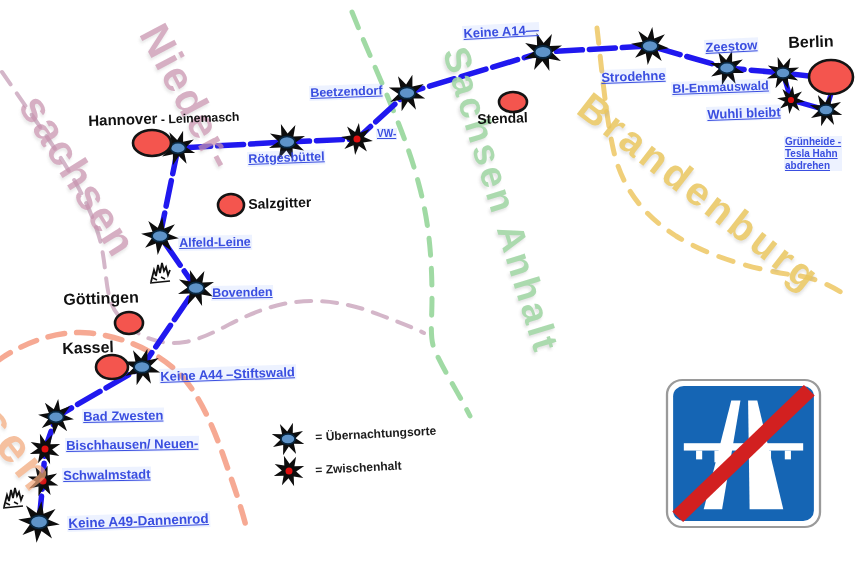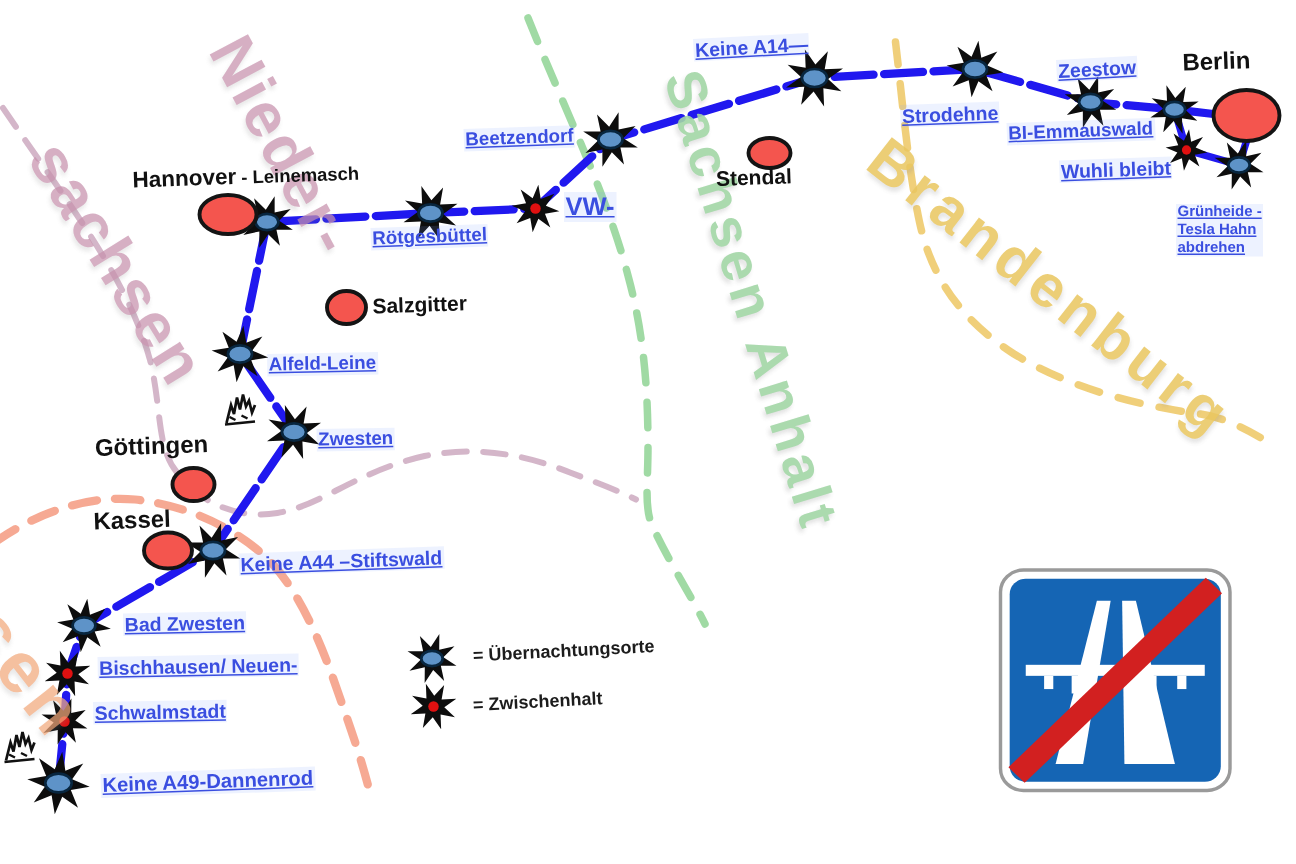--- a/index.html
+++ b/index.html
@@ -147,23 +147,23 @@
       <div class="link" style="left: 462px; top: 26px; transform: rotate(-3deg); font-size: 13px;">Keine A14—</div>
       <div class="link" style="left: 600px; top: 70px; transform: rotate(-2deg); font-size: 13px;">Strodehne</div>
       <div class="link" style="left: 704px; top: 40px; transform: rotate(-3deg); font-size: 13px;">Zeestow</div>
       <div class="link" style="left: 671px; top: 82px; transform: rotate(-2deg); font-size: 12.5px;">BI-Emmauswald</div>
       <div class="link" style="left: 706px; top: 107px; transform: rotate(-2deg); font-size: 13px;">Wuhli bleibt</div>
       <div class="link" style="left: 784px; top: 136px; font-size: 10px;">Grünheide -
 Tesla Hahn
 abdrehen</div>
       <div class="link" style="left: 309px; top: 86px; transform: rotate(-2deg); font-size: 12.5px;">Beetzendorf</div>
       <div class="link" style="left: 247px; top: 152px; transform: rotate(-2deg); font-size: 12.5px;">Rötgesbüttel</div>
-      <div class="link" style="left: 376px; top: 128px; font-size: 17px;">VW-</div>
+      <div class="link" style="left: 376px; top: 128px; font-size: 10px;">VW-</div>
       <div class="link" style="left: 178px; top: 236px; transform: rotate(-1deg); font-size: 12.5px;">Alfeld-Leine</div>
-      <div class="link" style="left: 211px; top: 286px; transform: rotate(-1deg); font-size: 12.5px;">Zwesten</div>
+      <div class="link" style="left: 211px; top: 286px; transform: rotate(-1deg); font-size: 12.5px;">Bovenden</div>
       <div class="link" style="left: 159px; top: 369px; transform: rotate(-2deg); font-size: 13px;">Keine A44 –Stiftswald</div>
       <div class="link" style="left: 82px; top: 409px; transform: rotate(-1deg); font-size: 13px;">Bad Zwesten</div>
       <div class="link" style="left: 65px; top: 438px; transform: rotate(-1deg); font-size: 13px;">Bischhausen/ Neuen-</div>
       <div class="link" style="left: 62px; top: 468px; transform: rotate(-1deg); font-size: 13px;">Schwalmstadt</div>
       <div class="link" style="left: 67px; top: 516px; transform: rotate(-2deg); font-size: 13.5px;">Keine A49-Dannenrod</div>
       <div class="legend-text" style="left: 315px; top: 430px; transform: rotate(-3deg);">= Übernachtungsorte</div>
       <div class="legend-text" style="left: 315px; top: 463px; transform: rotate(-3deg);">= Zwischenhalt</div>
     </div>
 </div>
 

